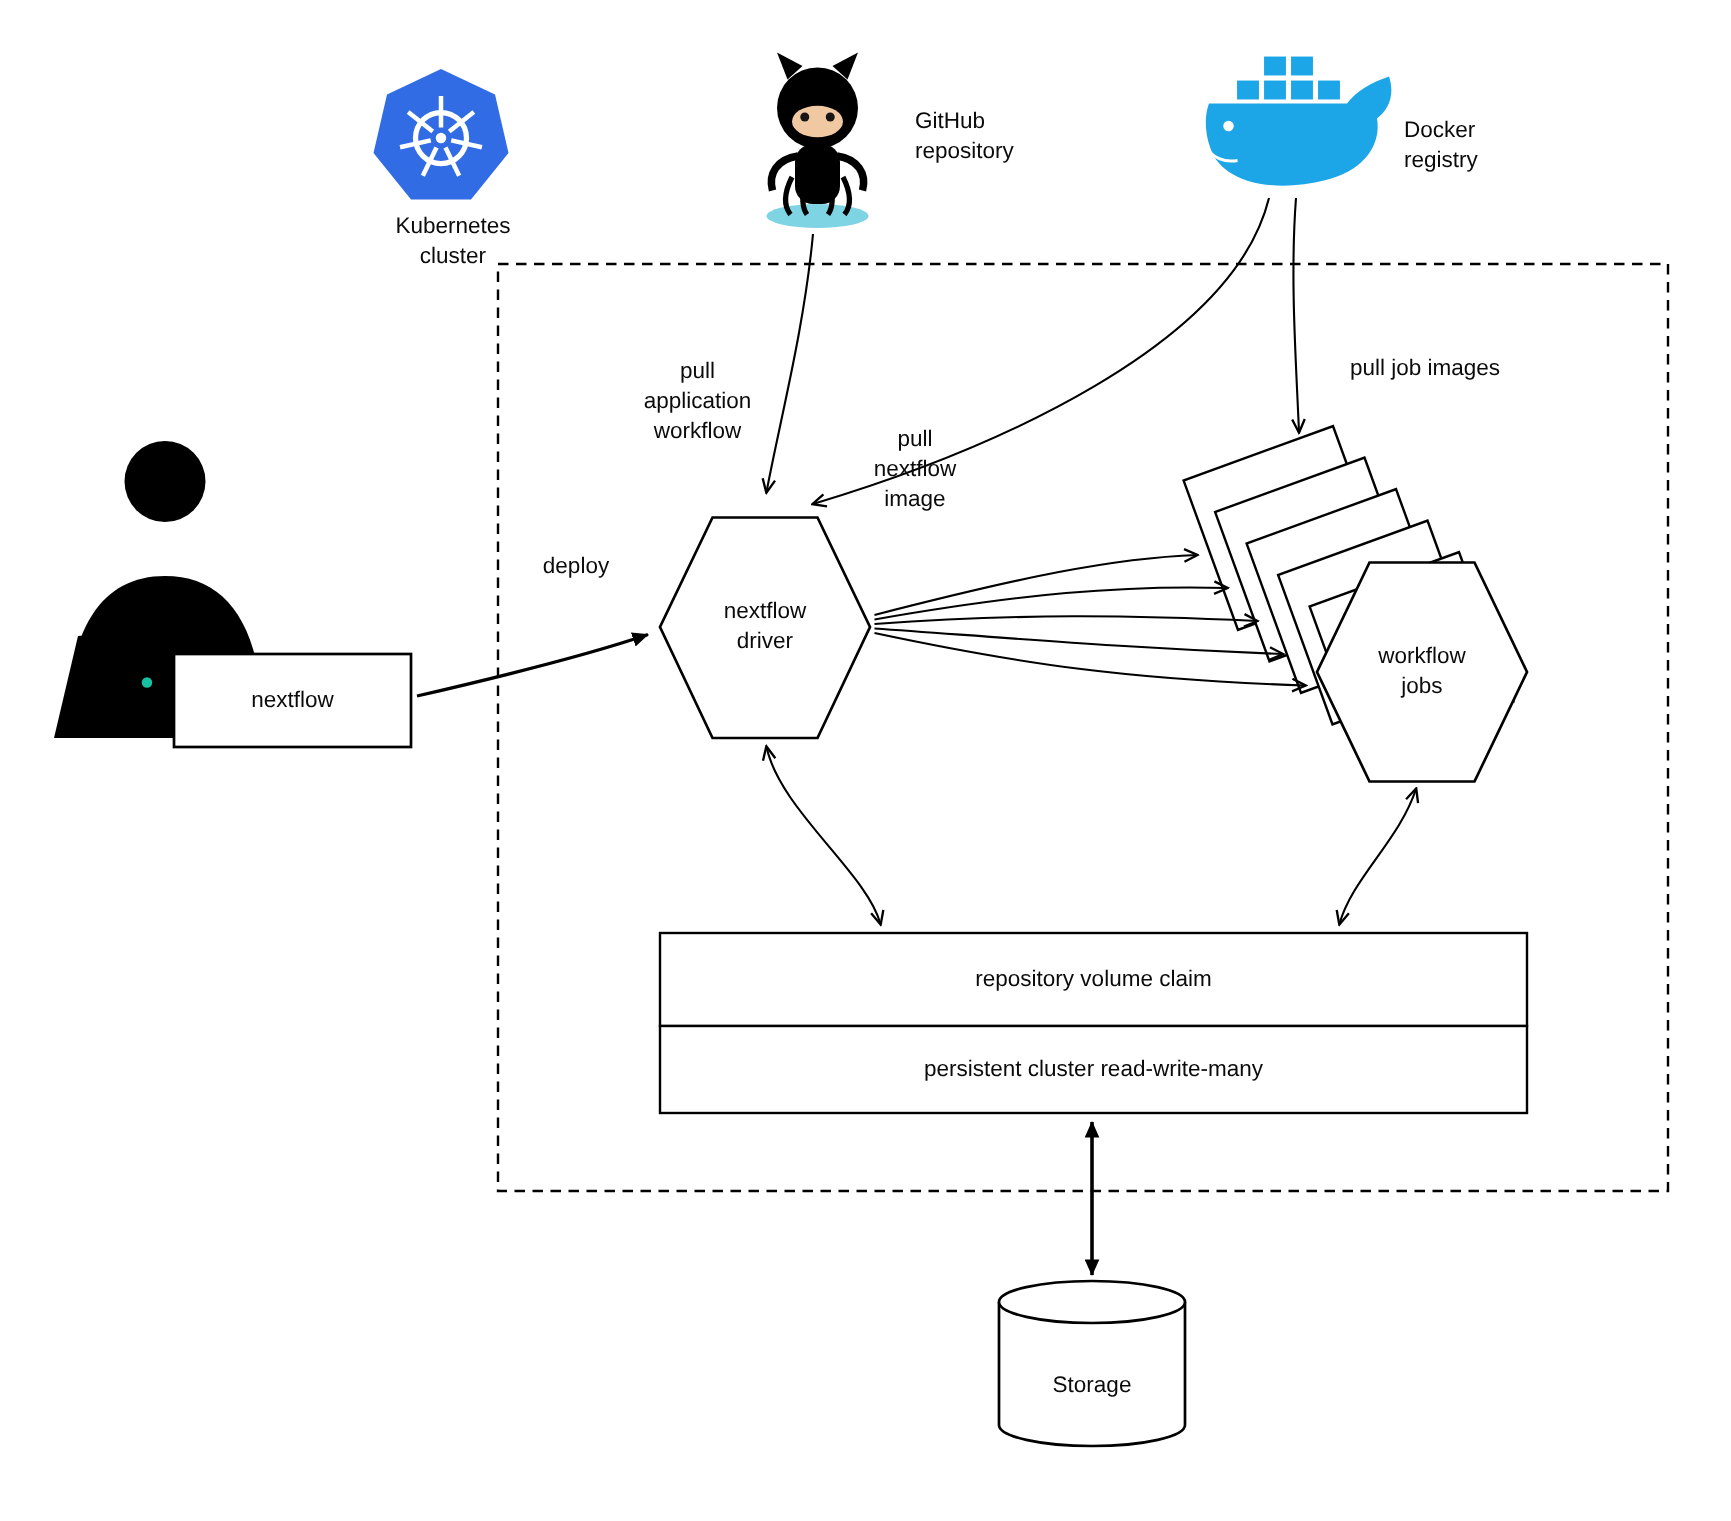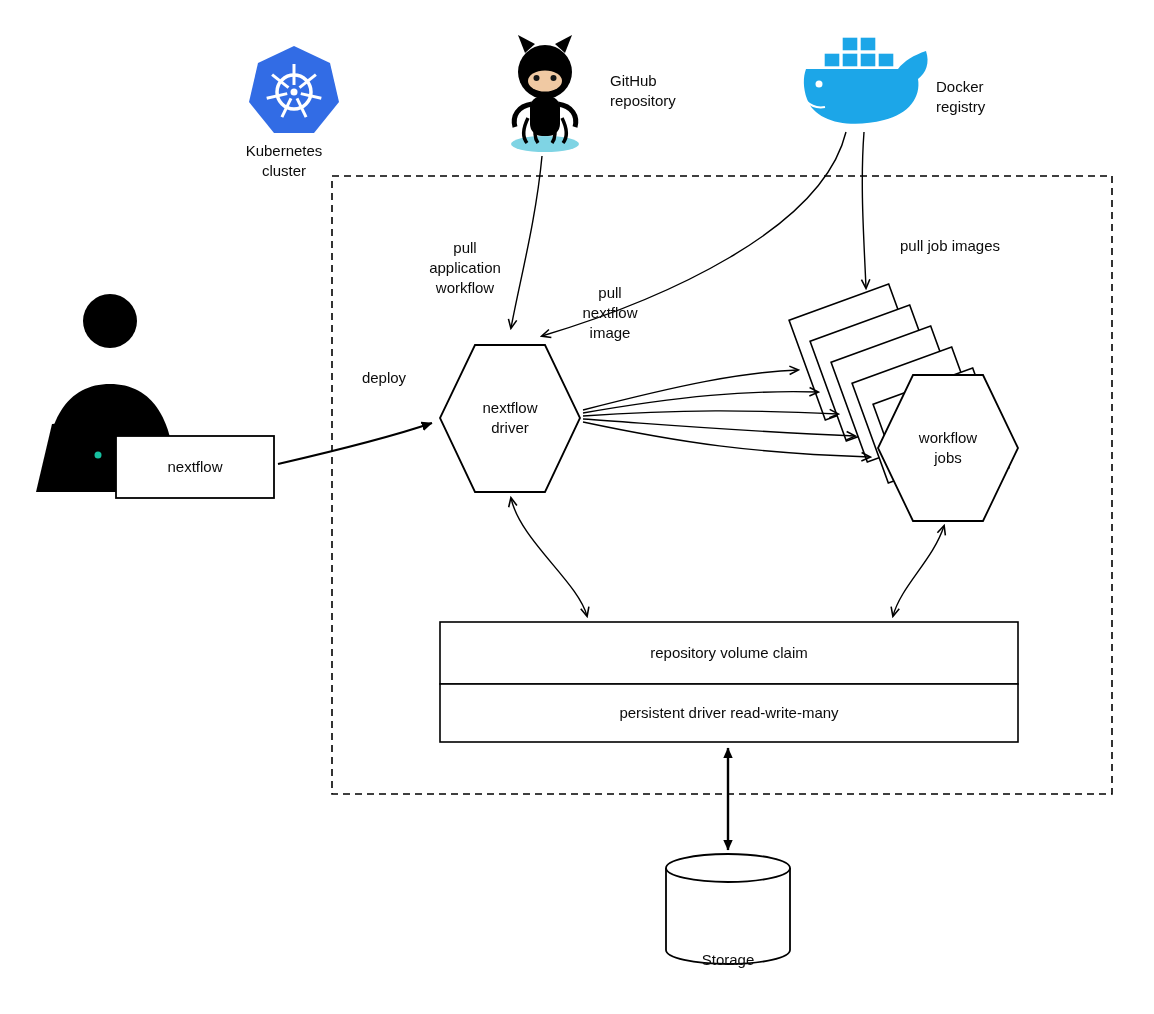--- a/index.html
+++ b/index.html
@@ -116,35 +116,35 @@
       <path d="M583,413 C680,396 748,390 818,392" marker-end="url(#open)"></path>
       <path d="M583,416 C682,409 752,410 838,414" marker-end="url(#open)"></path>
       <path d="M583,419 C682,426 752,432 855,436" marker-end="url(#open)"></path>
       <path d="M583,422 C682,443 752,453 870,457" marker-end="url(#open)"></path>
       <path d="M511,498 C520,540 578,582 587,616" marker-start="url(#open)" marker-end="url(#open)"></path>
       <path d="M944,526 C933,560 901,586 893,616" marker-start="url(#open)" marker-end="url(#open)"></path>
       <path d="M728,748 L728,850" stroke-width="2.4" marker-start="url(#solid)" marker-end="url(#solid)"></path>
     </g>
   </svg>
 
-  <div class="lbl bold" style="left:284px;top:141px">Kubernetes
+  <div class="lbl bold" style="left:302px;top:141px">Kubernetes
 cluster</div>
   <div class="lbl bold la" style="left:610px;top:71px">GitHub
 repository</div>
   <div class="lbl bold la" style="left:936px;top:77px">Docker
 registry</div>
   <div class="lbl" style="left:465px;top:238px">pull
 application
 workflow</div>
   <div class="lbl" style="left:610px;top:283px">pull
 nextflow
 image</div>
   <div class="lbl" style="left:950px;top:236px">pull job images</div>
   <div class="lbl" style="left:384px;top:368px">deploy</div>
   <div class="lbl cc" style="left:195px;top:467px">nextflow</div>
   <div class="lbl cc" style="left:510px;top:418px">nextflow
 driver</div>
   <div class="lbl cc" style="left:948px;top:448px">workflow
 jobs</div>
   <div class="lbl cc" style="left:729px;top:653px">repository volume claim</div>
-  <div class="lbl cc" style="left:729px;top:713px">persistent driver read-write-many</div>
-  <div class="lbl cc" style="left:728px;top:960px">Storage</div>
+  <div class="lbl cc" style="left:729px;top:713px">persistent cluster read-write-many</div>
+  <div class="lbl cc" style="left:728px;top:924px">Storage</div>
 </div>
 
 </body></html>

